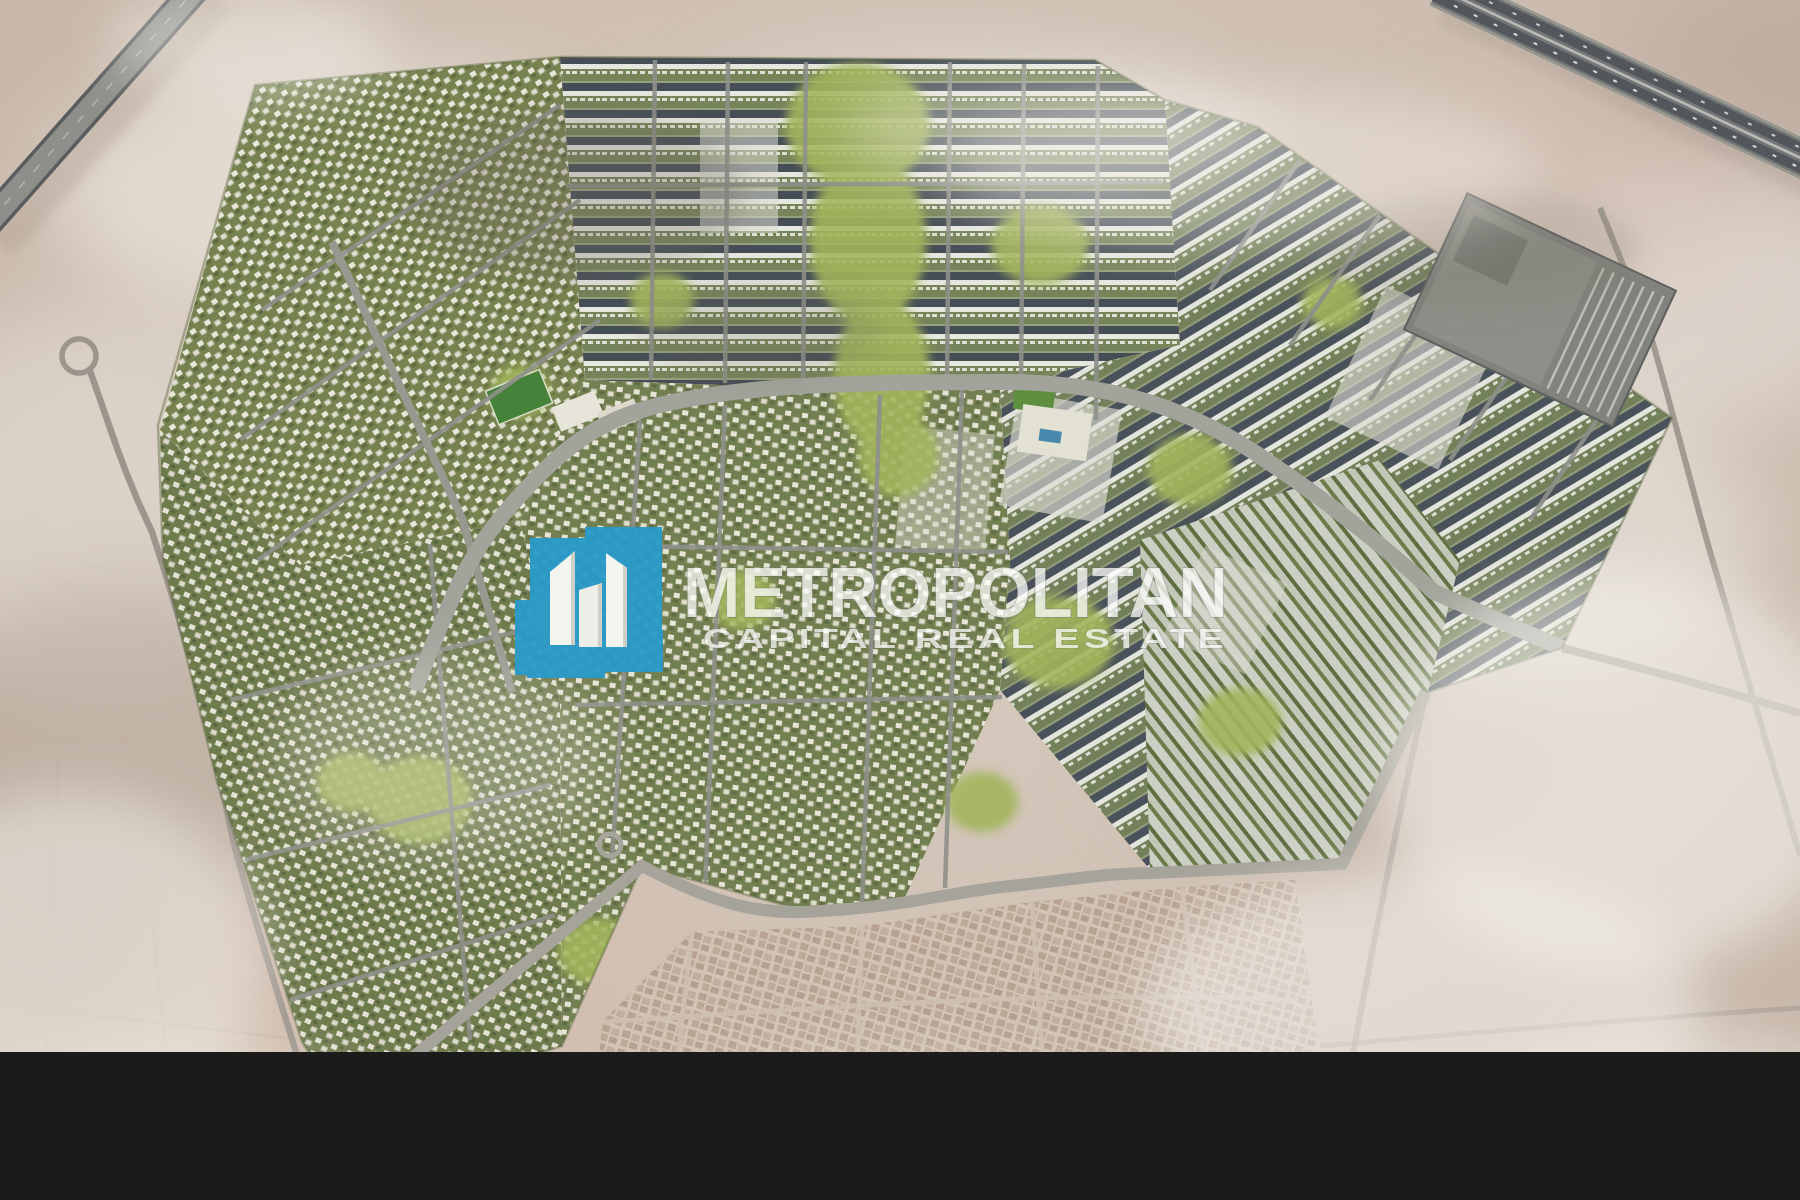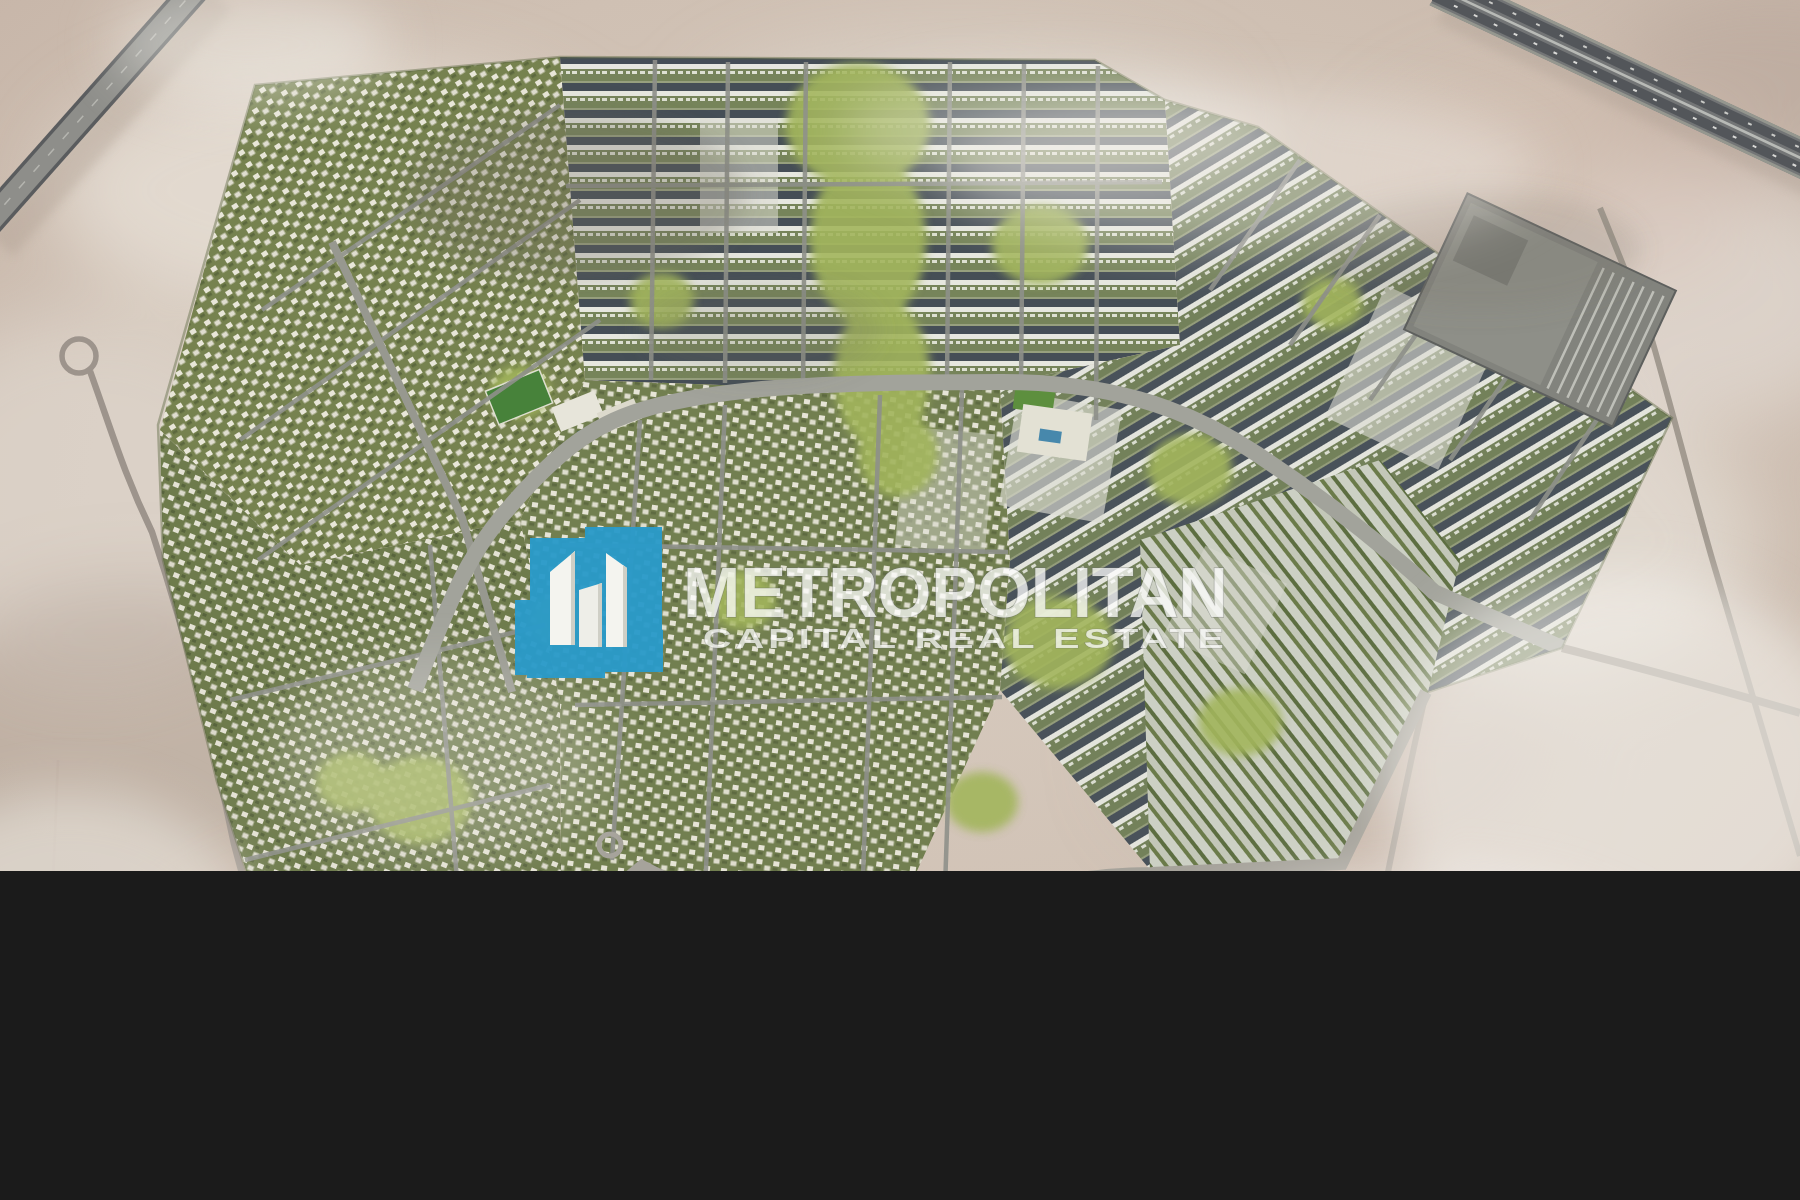--- a/index.html
+++ b/index.html
@@ -1,17 +1,17 @@
 <!DOCTYPE html>
 <html><head>
 <meta charset="utf-8">
 <title>Community Masterplan Aerial View</title>
 <style>
   html,body{margin:0;padding:0;background:#1b1b1b;}
-  .stage{width:1800px;height:871px;position:relative;overflow:hidden;
+  .stage{width:1800px;height:1052px;position:relative;overflow:hidden;
          font-family:"Liberation Sans", sans-serif;}
   .stage svg{display:block;width:1800px;height:1200px;}
   text{font-family:"Liberation Sans", sans-serif;}
 </style>
 </head>
 <body>
 
 <div class="stage">
 <svg viewBox="0 0 1800 1200" xmlns="http://www.w3.org/2000/svg">
   <defs>

